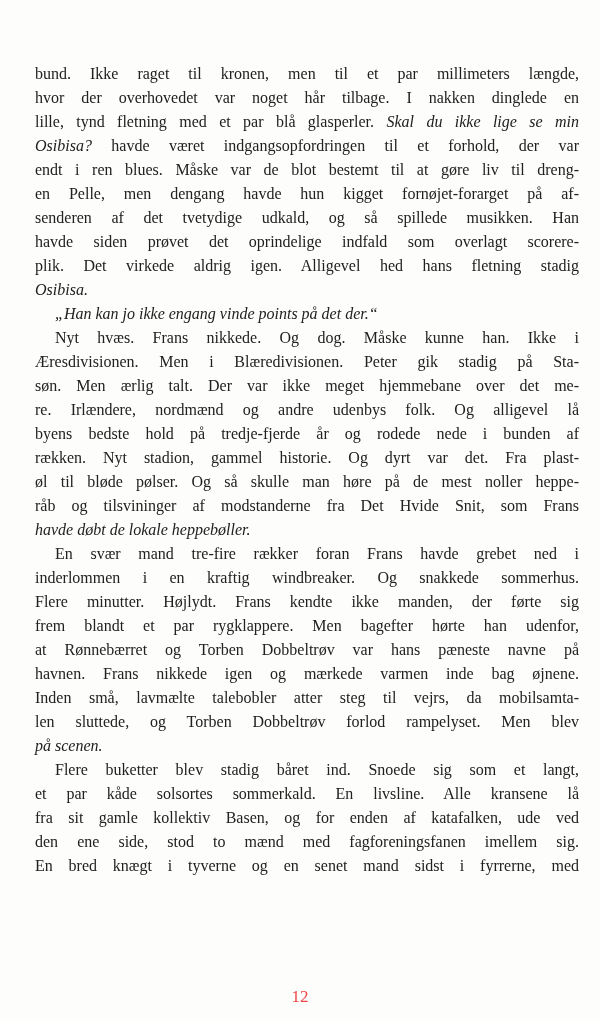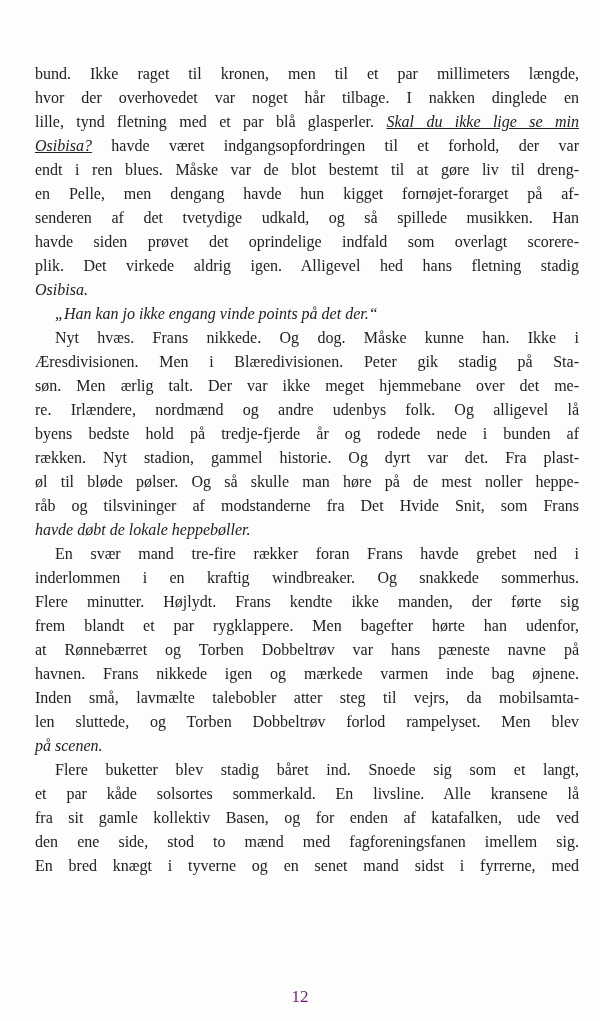--- a/index.html
+++ b/index.html
@@ -30,31 +30,30 @@
   }
   .line.no-just {
     text-align-last: left;
     font-style: italic;
   }
   .line.indent {
     text-indent: 20px;
   }
   .line em {
     font-style: italic;
-    text-decoration: underline;
   }
   .page-number {
     position: absolute;
     left: 0;
     right: 0;
     top: 986px;
     text-align: center;
     font-size: 17px;
     line-height: 22px;
-    color: #701a75;
+    color: #ef4444;
   }
 </style>
 </head>
 <body>
 
 <div class="page">
   <div class="text-block">
       <div class="line">bund. Ikke raget til kronen, men til et par millimeters længde,</div>
       <div class="line">hvor der overhovedet var noget hår tilbage. I nakken dinglede en</div>
       <div class="line">lille, tynd fletning med et par blå glasperler. <em>Skal du ikke lige se min</em></div>

